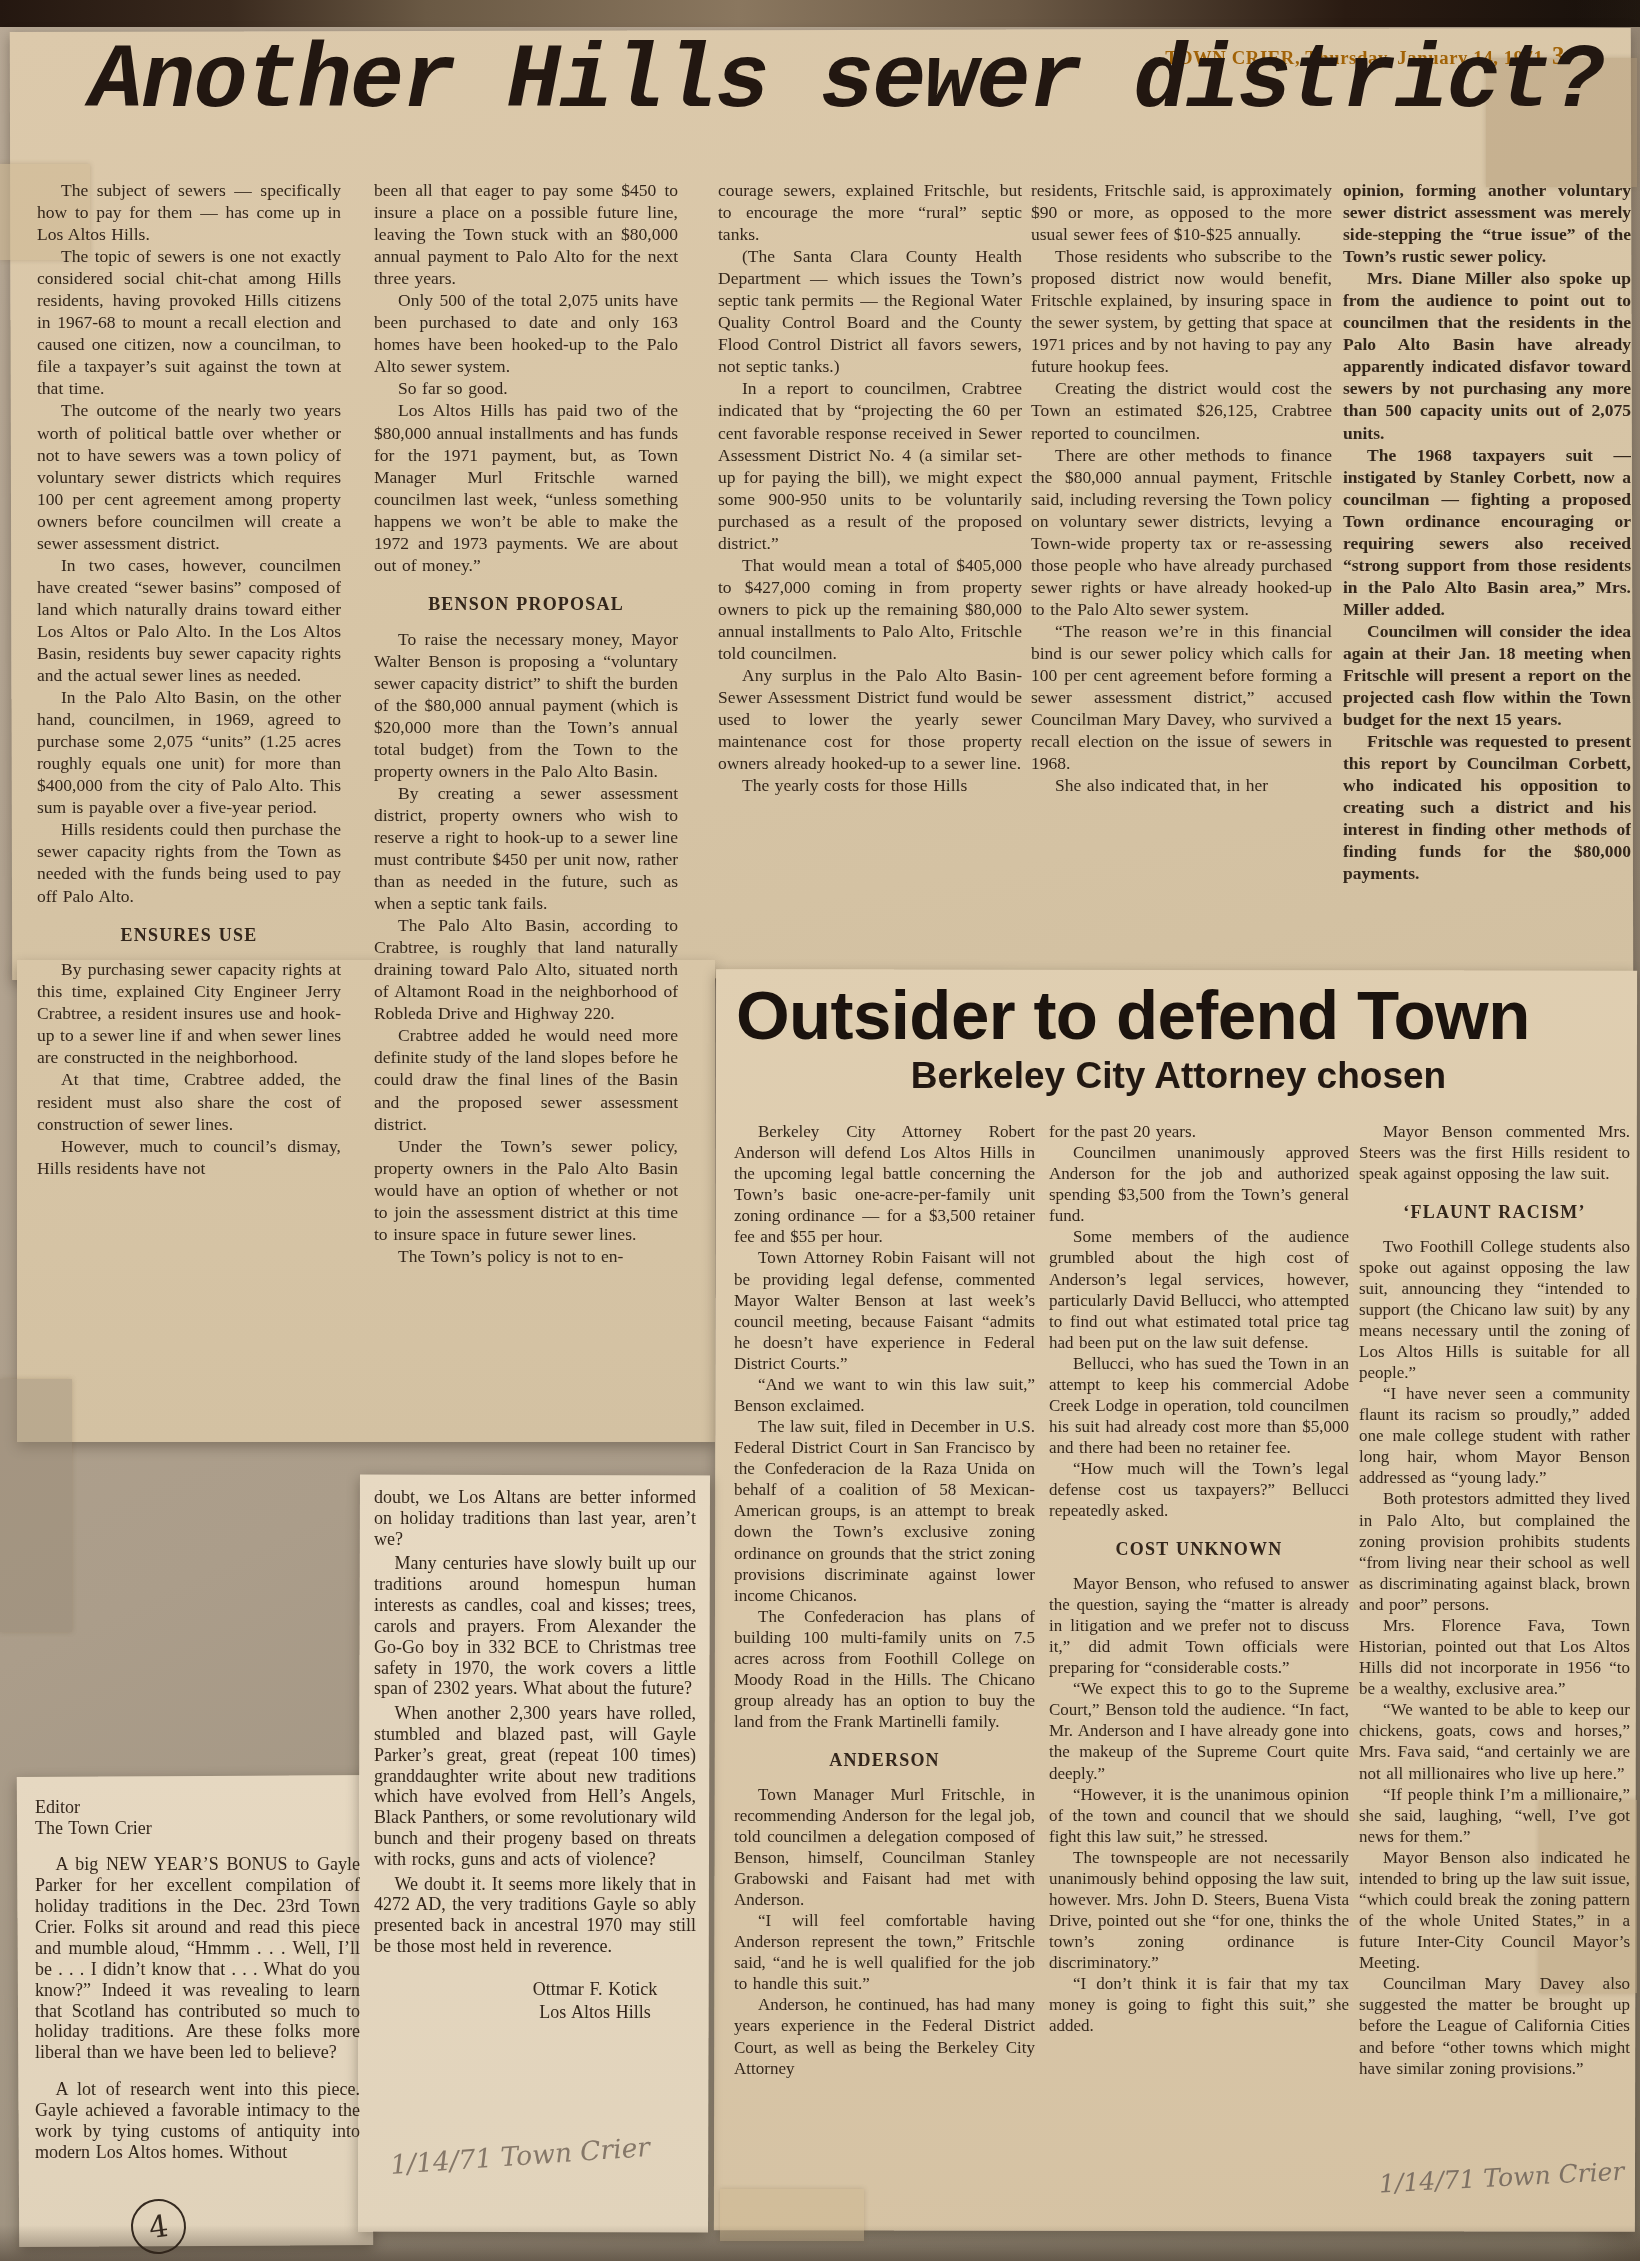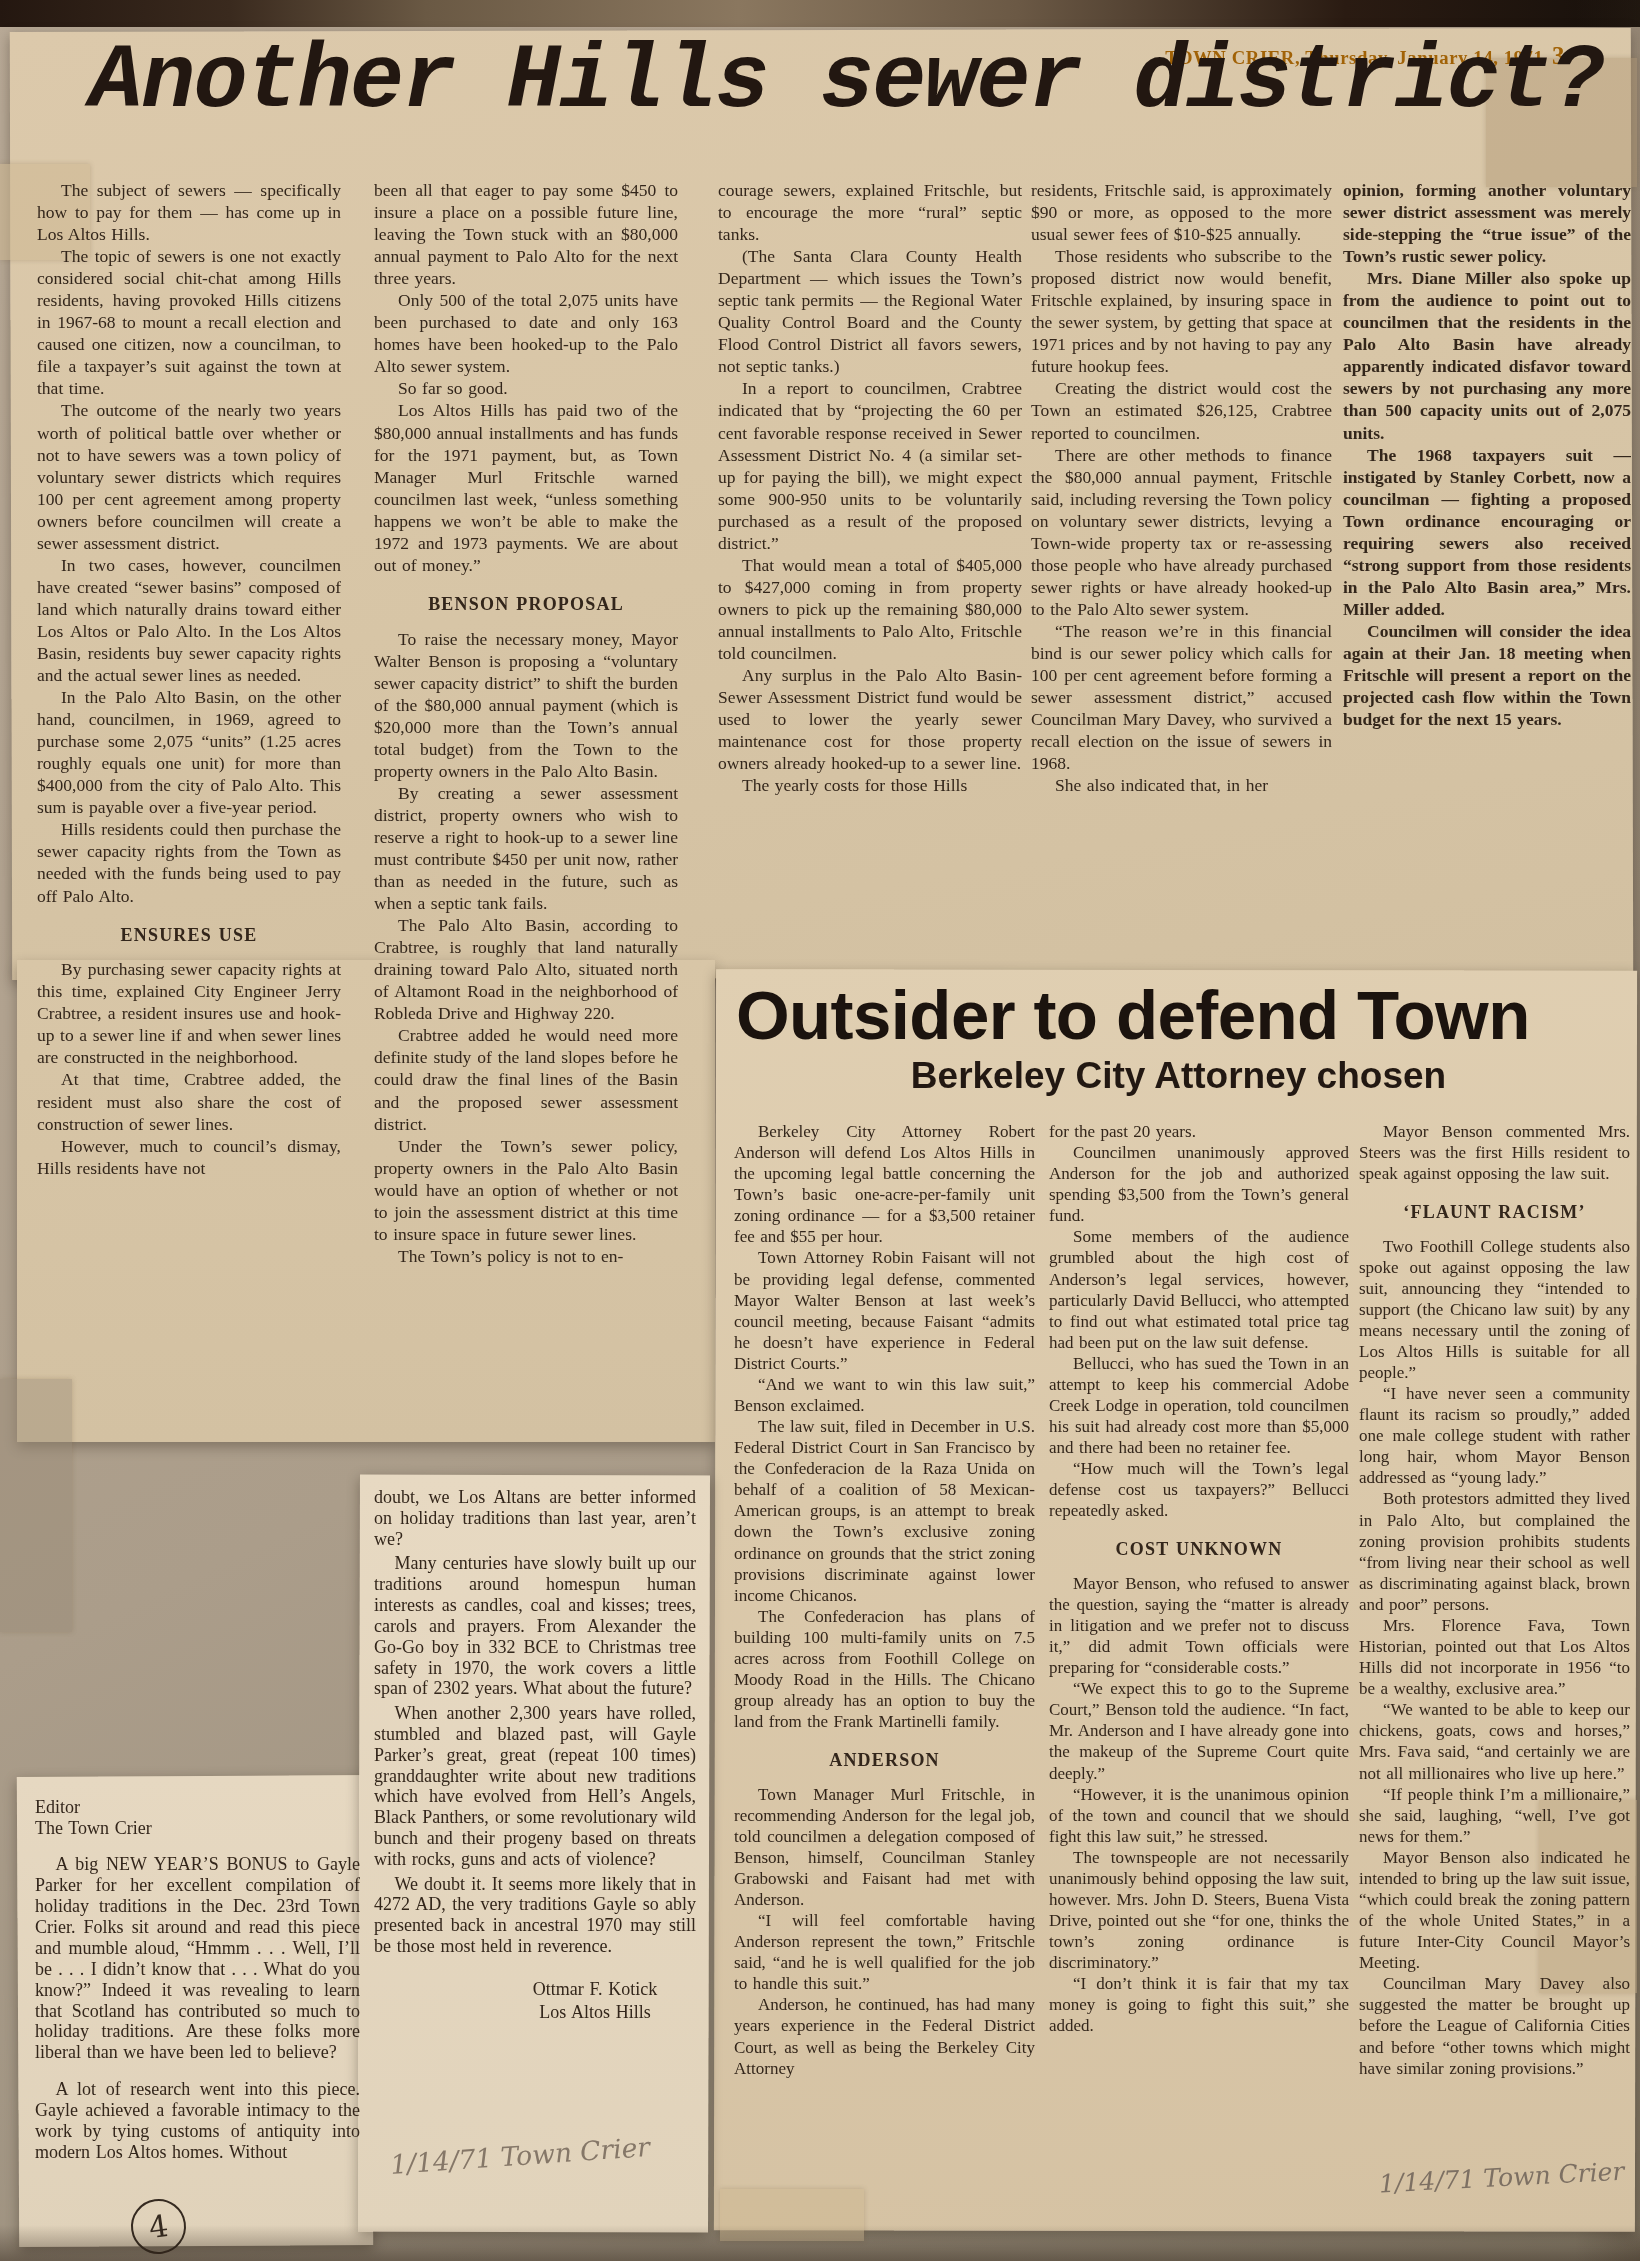--- a/index.html
+++ b/index.html
@@ -135,20 +135,21 @@
       <p class=" para">Creating the district would cost the Town an estimated $26,125, Crabtree reported to councilmen.</p>
       <p class=" para">There are other methods to finance the $80,000 annual payment, Fritschle said, including reversing the Town policy on voluntary sewer districts, levying a Town-wide property tax or re-assessing those people who have already purchased sewer rights or have already hooked-up to the Palo Alto sewer system.</p>
       <p class=" para">“The reason we’re in this financial bind is our sewer policy which calls for 100 per cent agreement before forming a sewer assessment district,” accused Councilman Mary Davey, who survived a recall election on the issue of sewers in 1968.</p>
       <p class=" para">She also indicated that, in her</p>
     </div>
   <div class="col art1 m-col5">
       <p class=" cont">opinion, forming another voluntary sewer district assessment was merely side-stepping the “true issue” of the Town’s rustic sewer policy.</p>
       <p class=" para">Mrs. Diane Miller also spoke up from the audience to point out to councilmen that the residents in the Palo Alto Basin have already apparently indicated disfavor toward sewers by not purchasing any more than 500 capacity units out of 2,075 units.</p>
       <p class=" para">The 1968 taxpayers suit — instigated by Stanley Corbett, now a councilman — fighting a proposed Town ordinance encouraging or requiring sewers also received “strong support from those residents in the Palo Alto Basin area,” Mrs. Miller added.</p>
       <p class=" para">Councilmen will consider the idea again at their Jan. 18 meeting when Fritschle will present a report on the projected cash flow within the Town budget for the next 15 years.</p>
+      <p class=" para">Fritschle was requested to present this report by Councilman Corbett, who indicated his opposition to creating such a district and his interest in finding other methods of finding funds for the $80,000 payments.</p>
     </div>
 
   <div class="headline-2">Outsider to defend Town</div>
   <div class="subhead-2">Berkeley City Attorney chosen</div>
   <div class="col art2 a2-colA">
       <p class=" para">Berkeley City Attorney Robert Anderson will defend Los Altos Hills in the upcoming legal battle concerning the Town’s basic one-acre-per-family unit zoning ordinance — for a $3,500 retainer fee and $55 per hour.</p>
       <p class=" para">Town Attorney Robin Faisant will not be providing legal defense, commented Mayor Walter Benson at last week’s council meeting, because Faisant “admits he doesn’t have experience in Federal District Courts.”</p>
       <p class=" para">“And we want to win this law suit,” Benson exclaimed.</p>
       <p class=" para">The law suit, filed in December in U.S. Federal District Court in San Francisco by the Confederacion de la Raza Unida on behalf of a coalition of 58 Mexican-American groups, is an attempt to break down the Town’s exclusive zoning ordinance on grounds that the strict zoning provisions discriminate against lower income Chicanos.</p>
       <p class=" para">The Confederacion has plans of building 100 multi-family units on 7.5 acres across from Foothill College on Moody Road in the Hills. The Chicano group already has an option to buy the land from the Frank Martinelli family.</p>

